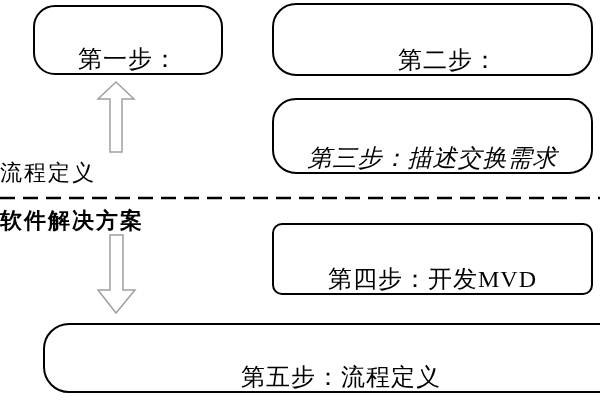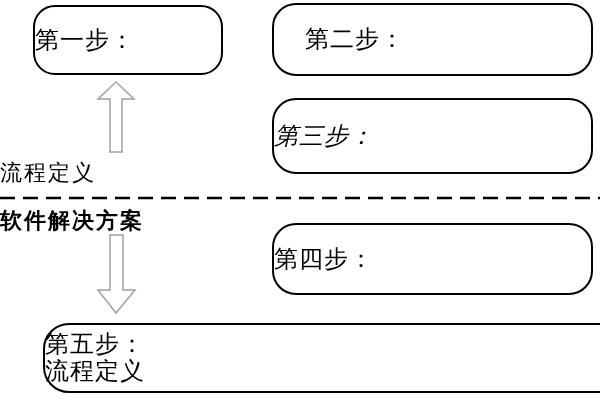--- a/index.html
+++ b/index.html
@@ -24,32 +24,32 @@
     height: 400px;
     pointer-events: none;
   }
   .box {
     position: absolute;
     box-sizing: border-box;
     border: 2px solid #000000;
     border-radius: 24px;
     background: #ffffff;
     display: flex;
-    flex-direction: column;
-    align-items: flex-start;
+    flex-direction: row;
+    align-items: flex-end;
     justify-content: center;
     text-align: center;
     font-size: 24px;
     line-height: 27px;
     letter-spacing: 1px;
   }
   .box-step1 { left: 33px;  top: 5px;   width: 190px; height: 70px; border-radius: 22px; }
   .box-step2 { left: 272px; top: 3px;   width: 321px; height: 73px; padding-left: 31px; }
   .box-step3 { left: 272px; top: 98px;  width: 321px; height: 76px; font-style: italic; }
-  .box-step4 { left: 272px; top: 223px; width: 321px; height: 72px; }
+  .box-step4 { left: 272px; top: 223px; width: 321px; height: 72px; border-radius: 10px; }
   .box-step5 { left: 43px;  top: 323px; width: 596px; height: 70px; border-radius: 26px; }
   .zone-label {
     position: absolute;
     font-size: 22px;
     letter-spacing: 2px;
     white-space: nowrap;
     text-align: left;
   }
   .label-upper { left: 0px; width: 233px; top: 158px; }
   .label-lower { left: 0px; width: 235px; top: 206px; font-weight: bold; }
@@ -68,24 +68,26 @@
   <div class="box box-step1">
     <span>第一步：</span>
   </div>
 
   <div class="box box-step2">
     <span>第二步：</span>
   </div>
 
   <div class="box box-step3">
     <span>第三步：</span>
+    <span>描述交换需求</span>
   </div>
 
   <div class="box box-step4">
     <span>第四步：</span>
+    <span>开发MVD</span>
   </div>
 
   <div class="box box-step5">
     <span>第五步：</span>
     <span>流程定义</span>
   </div>
 
   <div class="zone-label label-upper">流程定义</div>
   <div class="zone-label label-lower">软件解决方案</div>
 

